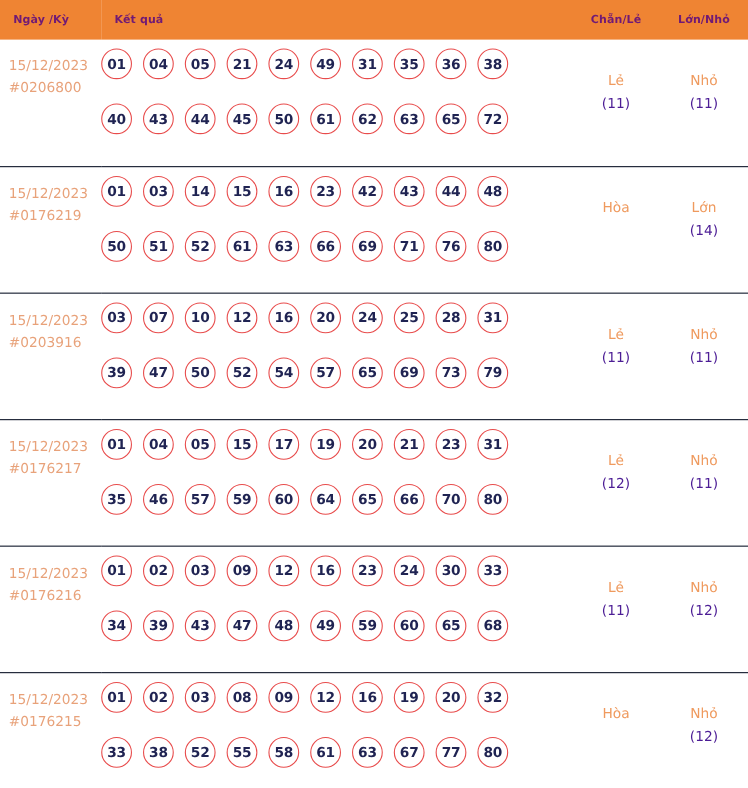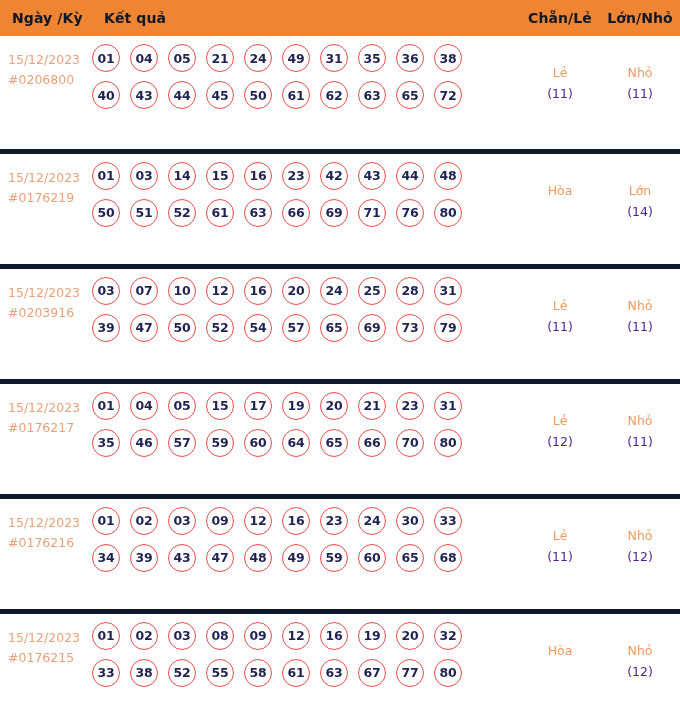--- a/index.html
+++ b/index.html
@@ -16,36 +16,36 @@
   .lottery-table {
     width: 680px;
     border-collapse: collapse;
     table-layout: fixed;
   }
   .thead-row {
     background: #ef8433;
     height: 36px;
   }
   .thead-row th {
-    color: #0f172a;
-    font-size: 14px;
+    color: #701a75;
+    font-size: 10px;
     font-weight: bold;
     text-align: left;
     padding: 0 0 0 12px;
     vertical-align: middle;
     letter-spacing: .1px;
     margin-top: 26px;
   }
   th.col-date   { width: 92px; }
   th.col-result { width: 428px; }
   th.col-oe     { width: 80px;  text-align: center; padding-left: 0; }
   th.col-bs     { width: 80px;  text-align: center; padding-left: 0; }
 
   tbody tr.result-row {
-    border-bottom: 5px solid #0f172a;
+    border-bottom: 1px solid #0f172a;
     height: 115px;
   }
   tbody tr.result-row:first-child { border-top: none; }
 
   td {
     vertical-align: top;
     padding: 0;
   }
   td.cell-date {
     padding: 14px 0 0 8px;
@@ -56,21 +56,21 @@
     font-size: 12.5px;
     line-height: 20px;
   }
   td.cell-result {
     padding: 8px 0 0 0;
   }
   .ball-grid {
     display: flex;
     flex-wrap: wrap;
     width: 400px;
-    row-gap: 9px;
+    row-gap: 22px;
   }
   .ball {
     width: 28px; height: 28px;
     margin-right: 10px;
     border: 1.6px solid #e84c4c;
     border-radius: 50%;
     display: flex;
     align-items: center;
     justify-content: center;
     font-size: 12.5px;

